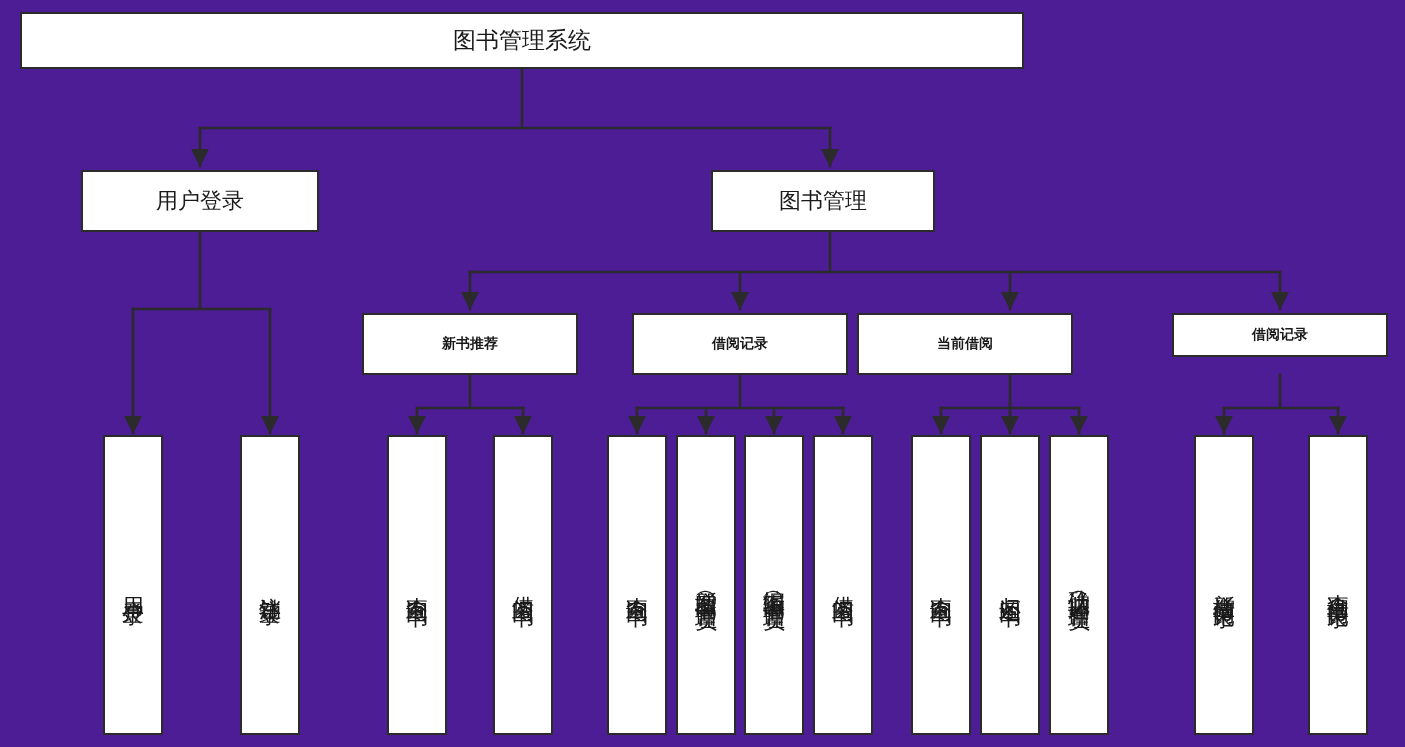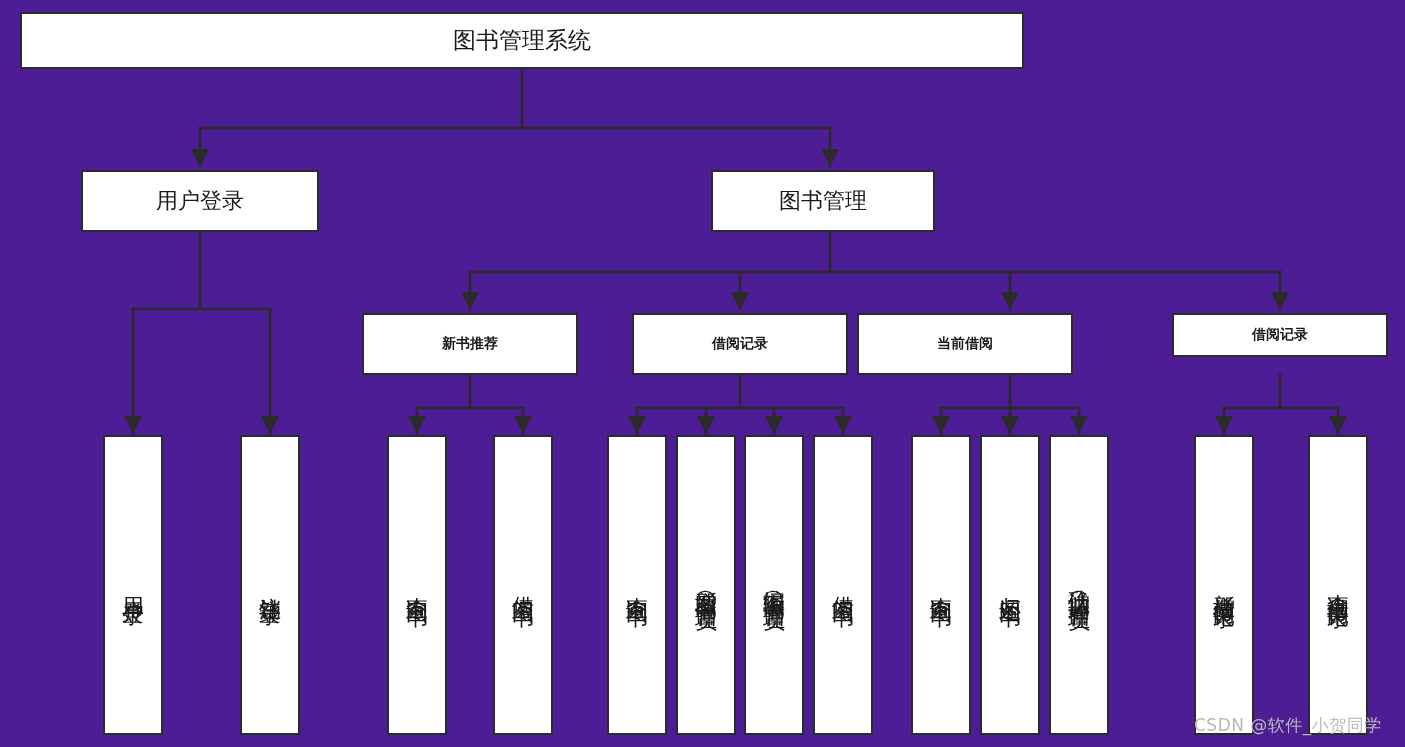--- a/index.html
+++ b/index.html
@@ -189,15 +189,14 @@
     <span class="label">确认归还（管理员）</span>
   </div>
 
   <div class="node node-leaf" style="left:1194px; top:435px; width:60px; height:300px;">
     <span class="label">新增借阅记录</span>
   </div>
   <div class="node node-leaf" style="left:1308px; top:435px; width:60px; height:300px;">
     <span class="label">查询借阅记录</span>
   </div>
 
-  <div class="watermark" style="left:1194px; top:714px;">CSDN @软件_小贺同学</div>
 
 </div>
 
 </body></html>

